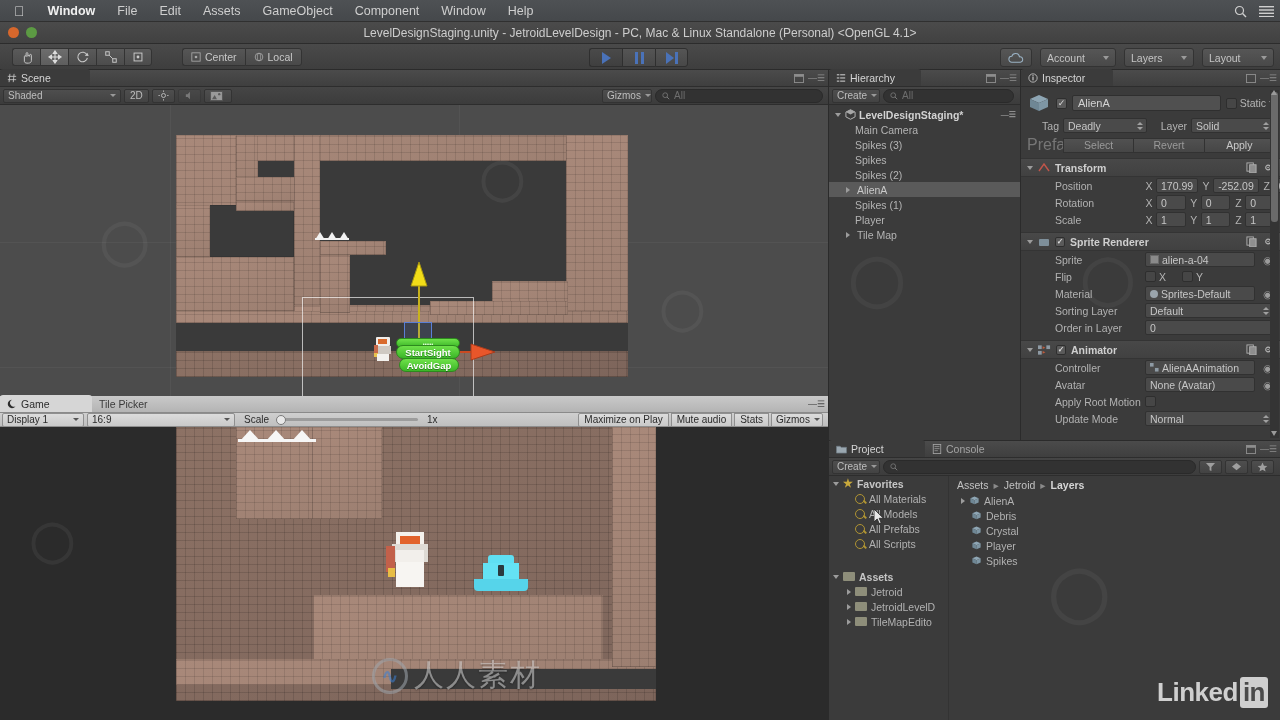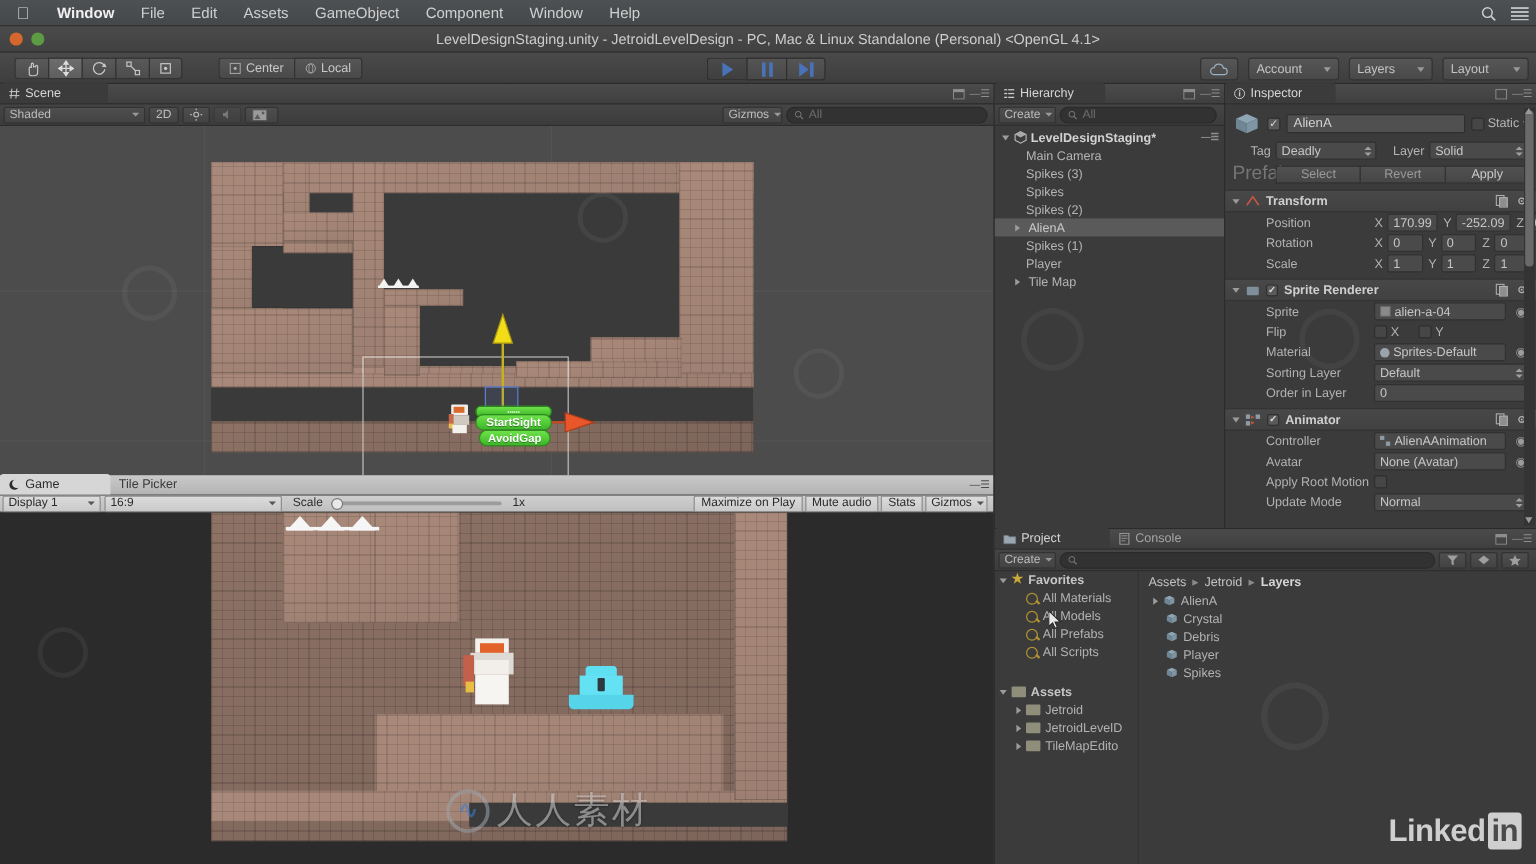--- a/index.html
+++ b/index.html
@@ -1019,29 +1019,29 @@
               <polygon points="10.5,3.6 6,5.7 6,10.2 10.5,8.1" fill="#7e96a4"></polygon>
             </svg>
           <span>AlienA</span>
         </div>
         <div class="p-row" style="padding-left:22px;height:15px">
           <svg class="prefab-ico" viewBox="0 0 12 12">
               <polygon points="6,1.5 10.5,3.6 6,5.7 1.5,3.6" fill="#8ea6b4"></polygon>
               <polygon points="1.5,3.6 6,5.7 6,10.2 1.5,8.1" fill="#6f8795"></polygon>
               <polygon points="10.5,3.6 6,5.7 6,10.2 10.5,8.1" fill="#7e96a4"></polygon>
             </svg>
-          <span>Crystal</span>
+          <span>Debris</span>
         </div>
         <div class="p-row" style="padding-left:22px;height:15px">
           <svg class="prefab-ico" viewBox="0 0 12 12">
               <polygon points="6,1.5 10.5,3.6 6,5.7 1.5,3.6" fill="#8ea6b4"></polygon>
               <polygon points="1.5,3.6 6,5.7 6,10.2 1.5,8.1" fill="#6f8795"></polygon>
               <polygon points="10.5,3.6 6,5.7 6,10.2 10.5,8.1" fill="#7e96a4"></polygon>
             </svg>
-          <span>Debris</span>
+          <span>Crystal</span>
         </div>
         <div class="p-row" style="padding-left:22px;height:15px">
           <svg class="prefab-ico" viewBox="0 0 12 12">
               <polygon points="6,1.5 10.5,3.6 6,5.7 1.5,3.6" fill="#8ea6b4"></polygon>
               <polygon points="1.5,3.6 6,5.7 6,10.2 1.5,8.1" fill="#6f8795"></polygon>
               <polygon points="10.5,3.6 6,5.7 6,10.2 10.5,8.1" fill="#7e96a4"></polygon>
             </svg>
           <span>Player</span>
         </div>
         <div class="p-row" style="padding-left:22px;height:15px">

